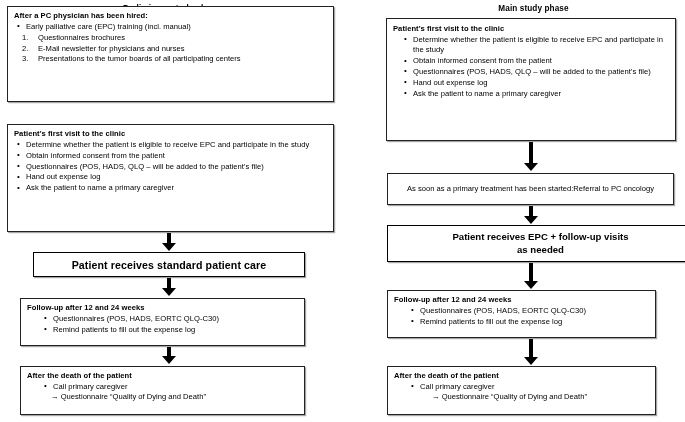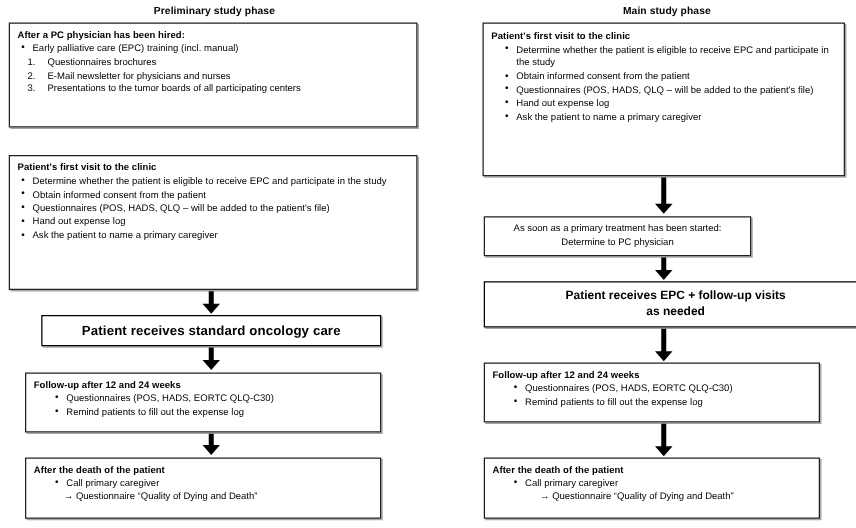--- a/index.html
+++ b/index.html
@@ -132,21 +132,21 @@
     border-top: 8px solid #000;
   }
 </style>
 </head>
 <body>
 
 <div class="col" id="col-left">
 
   <div class="phase-title">Preliminary study phase</div>
 
-  <div class="box" style="left:7px; top:18px; width:327px; height:84px; padding:4px 6px 4px 6px;">
+  <div class="box" style="left:7px; top:6px; width:327px; height:96px; padding:4px 6px 4px 6px;">
     <div class="box-head">After a PC physician has been hired:</div>
     <ul class="ul">
       <li>Early palliative care (EPC) training (incl. manual)</li>
     </ul>
     <ol class="ol">
       <li><span class="num">1.</span><span>Questionnaires brochures</span></li>
       <li><span class="num">2.</span><span>E-Mail newsletter for physicians and nurses</span></li>
       <li><span class="num">3.</span><span>Presentations to the tumor boards of all participating centers</span></li>
     </ol>
   </div>
@@ -161,21 +161,21 @@
       <li>Ask the patient to name a primary caregiver</li>
     </ul>
   </div>
 
   <div class="arrow" style="left:162px; top:233px; height:18px;">
     <div class="shaft" style="height:11px;"></div>
     <div class="head" style="top:10px;"></div>
   </div>
 
   <div class="box thick" style="left:33px; top:252px; width:272px; height:25px; display:flex; align-items:center; justify-content:center;">
-    <div class="bigbold">Patient receives standard oncology care</div>
+    <div class="bigbold">Patient receives standard patient care</div>
   </div>
 
   <div class="arrow" style="left:162px; top:278px; height:18px;">
     <div class="shaft" style="height:11px;"></div>
     <div class="head" style="top:10px;"></div>
   </div>
 
   <div class="box" style="left:20px; top:298px; width:285px; height:48px; padding:4px 6px 4px 6px;">
     <div class="box-head">Follow-up after 12 and 24 weeks</div>
     <ul class="ul" style="margin-left:14px;">
@@ -212,23 +212,23 @@
       <li>Hand out expense log</li>
       <li>Ask the patient to name a primary caregiver</li>
     </ul>
   </div>
 
   <div class="arrow" style="left:142px; top:142px; height:30px;">
     <div class="shaft" style="height:22px;"></div>
     <div class="head" style="top:21px;"></div>
   </div>
 
-  <div class="box" style="left:5px; top:173px; width:214px; height:32px; display:flex; flex-direction:column; align-items:center; justify-content:center;">
+  <div class="box" style="left:5px; top:173px; width:287px; height:32px; display:flex; flex-direction:row; align-items:center; justify-content:center;">
     <div class="centered">As soon as a primary treatment has been started:</div>
-    <div class="centered">Determine to PC physician</div>
+    <div class="centered">Referral to PC oncology</div>
   </div>
 
   <div class="arrow" style="left:142px; top:206px; height:18px;">
     <div class="shaft" style="height:11px;"></div>
     <div class="head" style="top:10px;"></div>
   </div>
 
   <div class="box thick" style="left:5px; top:225px; width:307px; height:37px; display:flex; flex-direction:column; align-items:center; justify-content:center;">
     <div class="midbold">Patient receives EPC + follow-up visits</div>
     <div class="midbold">as needed</div>

